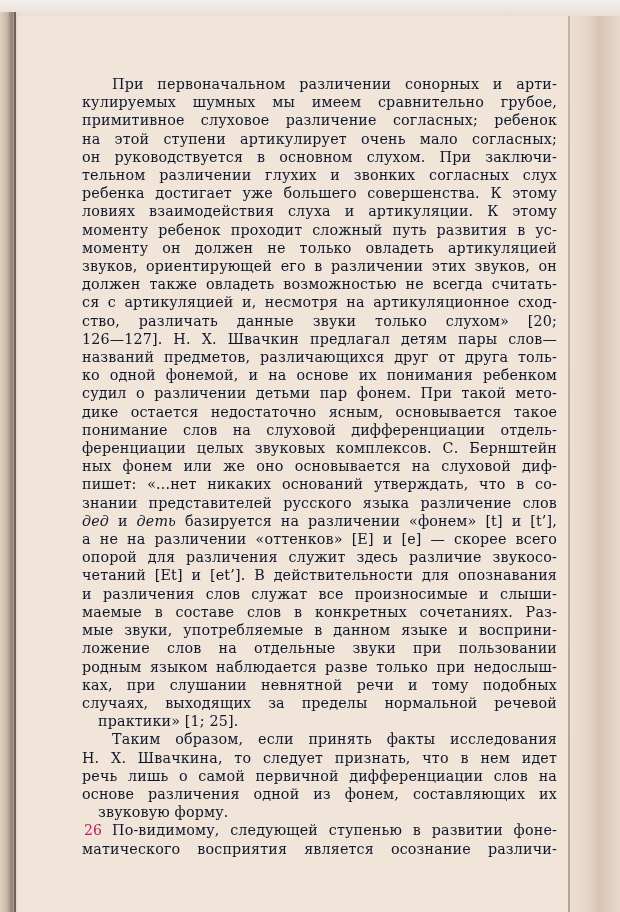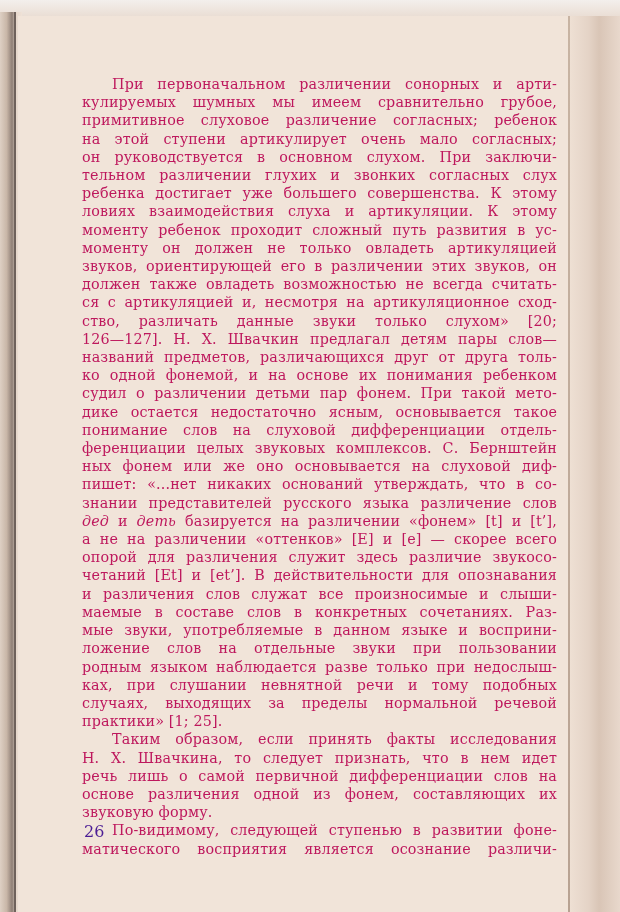--- a/index.html
+++ b/index.html
@@ -27,30 +27,30 @@
     .edge-right {
       position: absolute; left: 568px; top: 16px; width: 52px; height: 896px;
       background: linear-gradient(90deg, #efe1d5 0%, #e4d3c6 40%, #d9c5b6 60%, #e8d8cc 100%);
     }
     .edge-right .fold {
       position: absolute; left: 0; top: 0; width: 2px; height: 100%;
       background: linear-gradient(#c8b4a3, #b8a292);
     }
     .text {
       position: absolute; left: 82px; top: 75px; width: 475px;
-      font-size: 14.3px; line-height: 18.2px; color: #be185d;
+      font-size: 14.3px; line-height: 18.2px; color: #0f172a;
       text-align: justify; letter-spacing: 0.15px;
     }
     .line-block { display: block; text-align: justify; text-align-last: justify; text-indent: 0; }
     .first { text-indent: 2.1em; }
-    .last { text-align-last: left; }
+    .last { text-align-last: left; margin-left: 16px; }
     i { }
     .page-number {
       position: absolute; left: 84px; top: 822px;
-      font-size: 16px; color: #4c1d95; font-family: "DejaVu Serif", serif;
+      font-size: 14px; color: #be185d; font-family: "DejaVu Serif", serif;
     }
   </style>
 </head>
 <body>
 
 <div class="top-shadow"></div>
 <div class="spine-left">
     <div class="line"></div>
   </div>
 <div class="page"></div>

